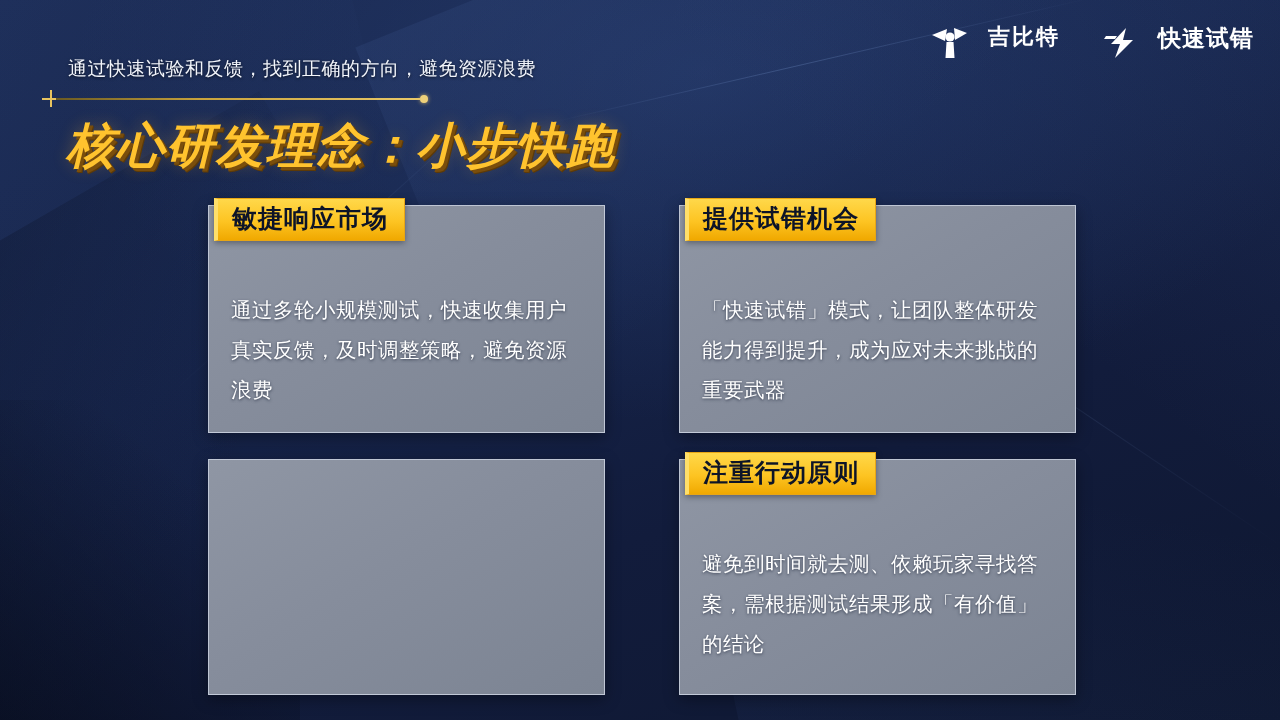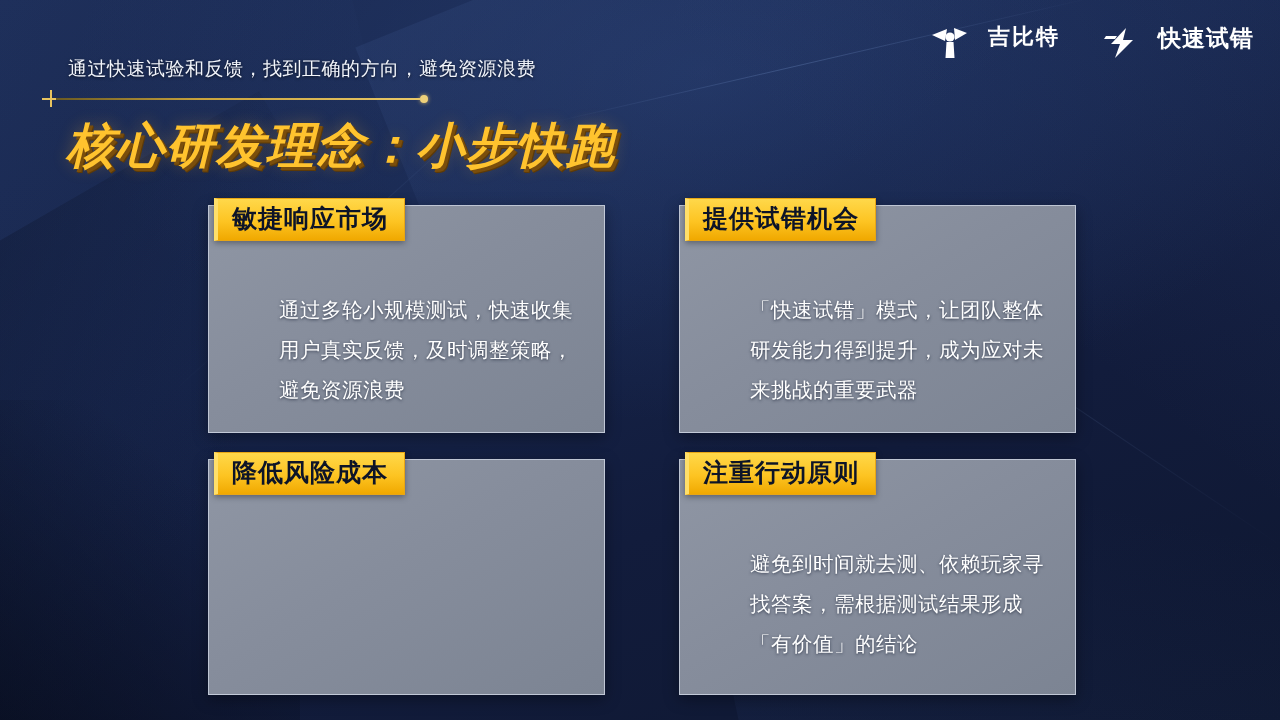--- a/index.html
+++ b/index.html
@@ -139,21 +139,20 @@
     font-size:25px; font-weight:bold;
     color:#0d1428; letter-spacing:1px;
     line-height:1.1; white-space:nowrap;
     box-shadow:0 2px 6px rgba(0,0,0,.35);
   }
   .card-body {
     position:absolute; left:22px; right:20px; top:84px;
     color:#ffffff; font-size:20.5px; line-height:1.95;
     letter-spacing:.5px;
     text-shadow:0 1px 3px rgba(20,28,48,.7);
-    margin-left:48px;
   }
 </style>
 </head>
 <body>
 
 <div id="slide">
 
   <div class="facet f1"></div>
   <div class="facet f2"></div>
   <div class="facet f3"></div>
@@ -206,21 +205,20 @@
       <div class="card-badge">敏捷响应市场</div>
       <div class="card-body">通过多轮小规模测试，快速收集用户真实反馈，及时调整策略，避免资源浪费</div>
     </div>
 
     <div class="card">
       <div class="card-badge">提供试错机会</div>
       <div class="card-body">「快速试错」模式，让团队整体研发能力得到提升，成为应对未来挑战的重要武器</div>
     </div>
 
     <div class="card">
-      <div class="card-badge">降低风险成本</div>
     </div>
 
     <div class="card">
       <div class="card-badge">注重行动原则</div>
       <div class="card-body">避免到时间就去测、依赖玩家寻找答案，需根据测试结果形成「有价值」的结论</div>
     </div>
 
   </div>
 
 </div>

